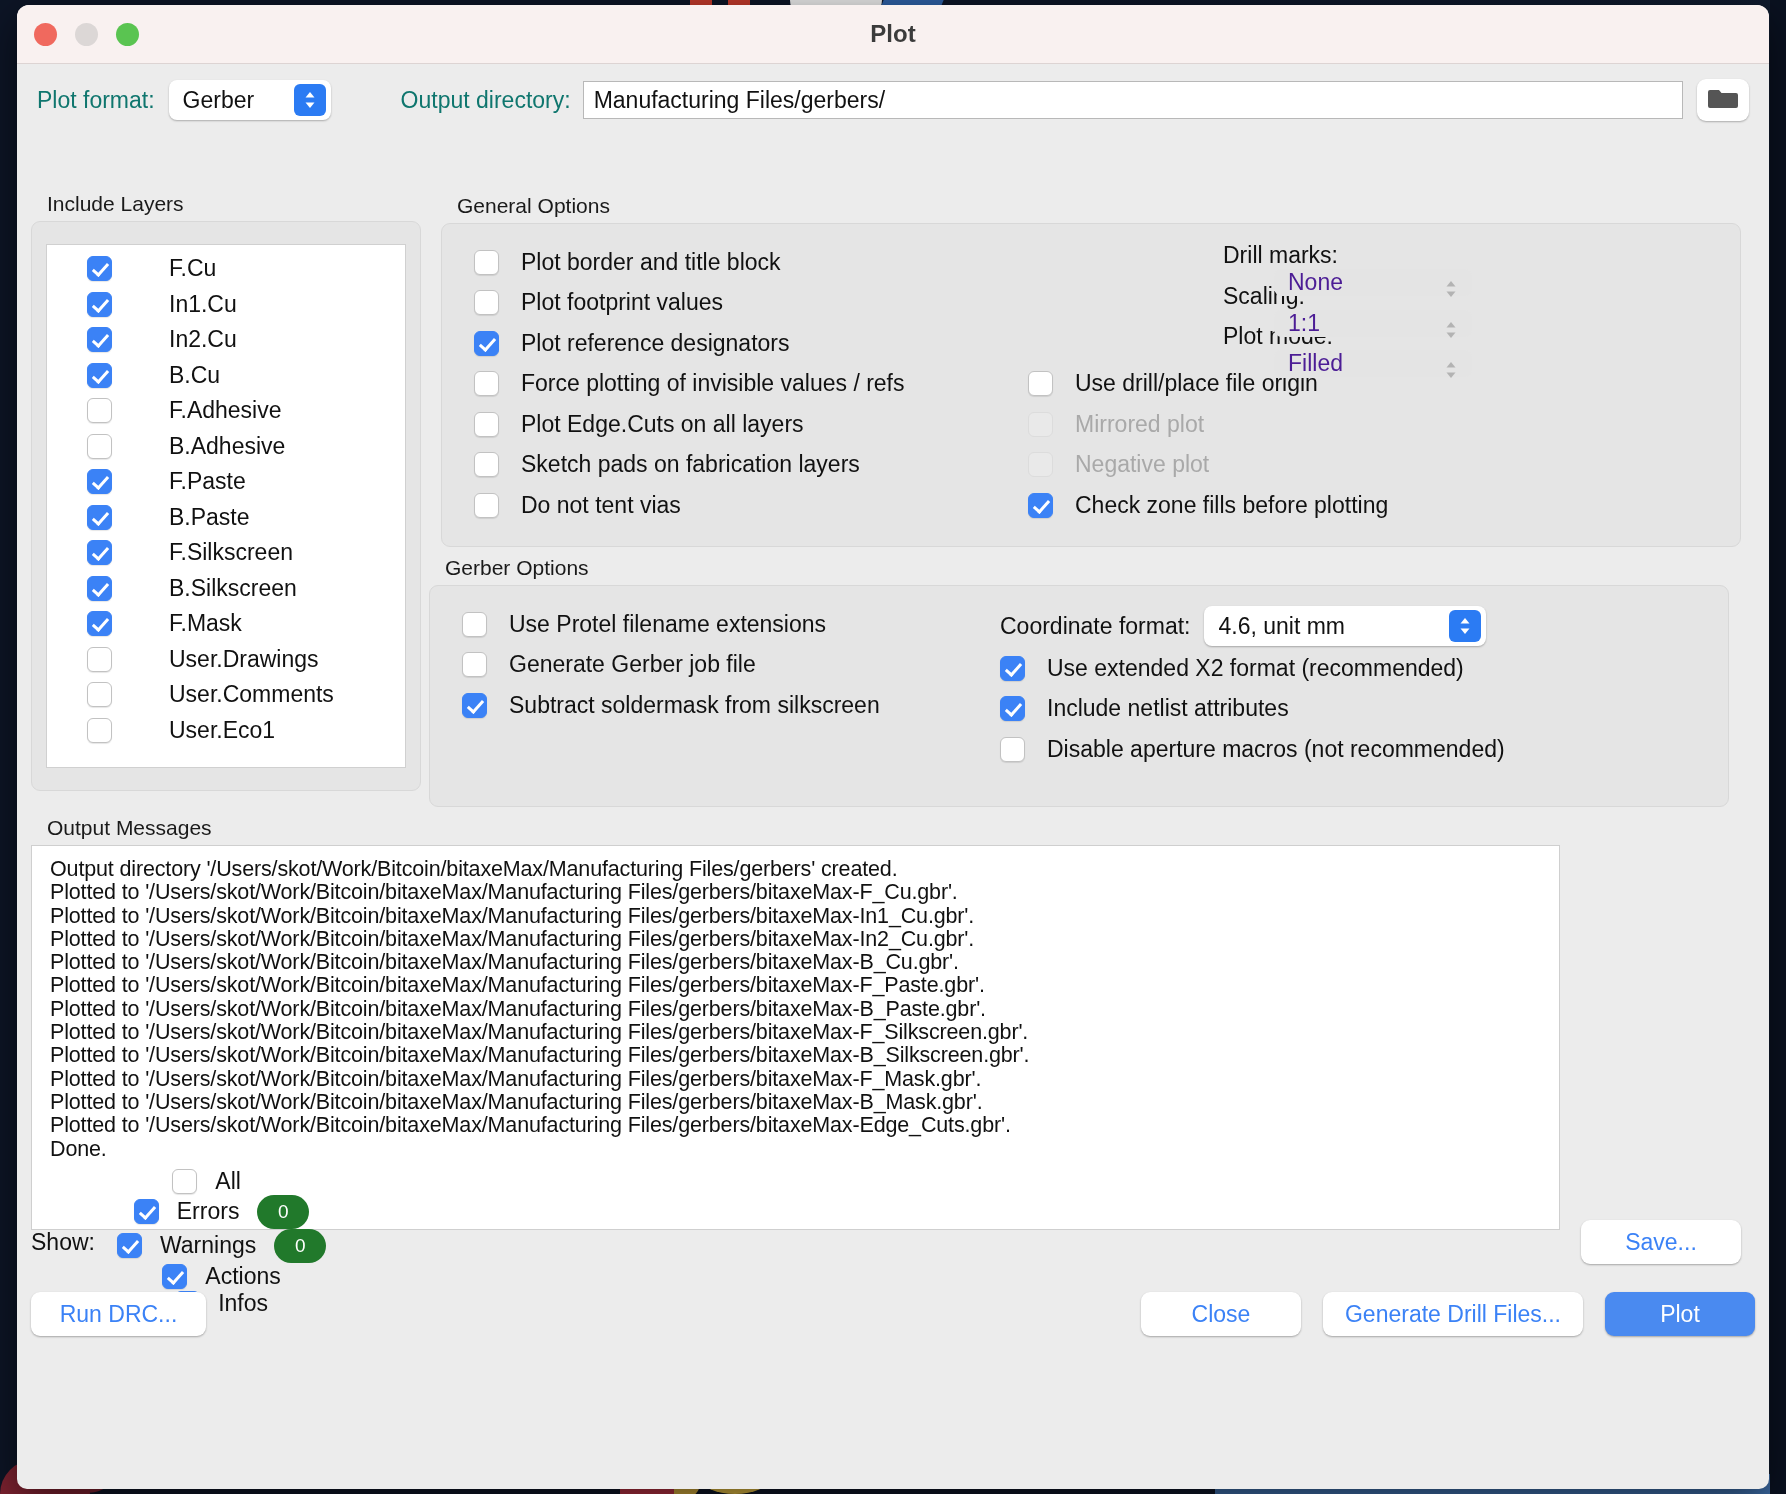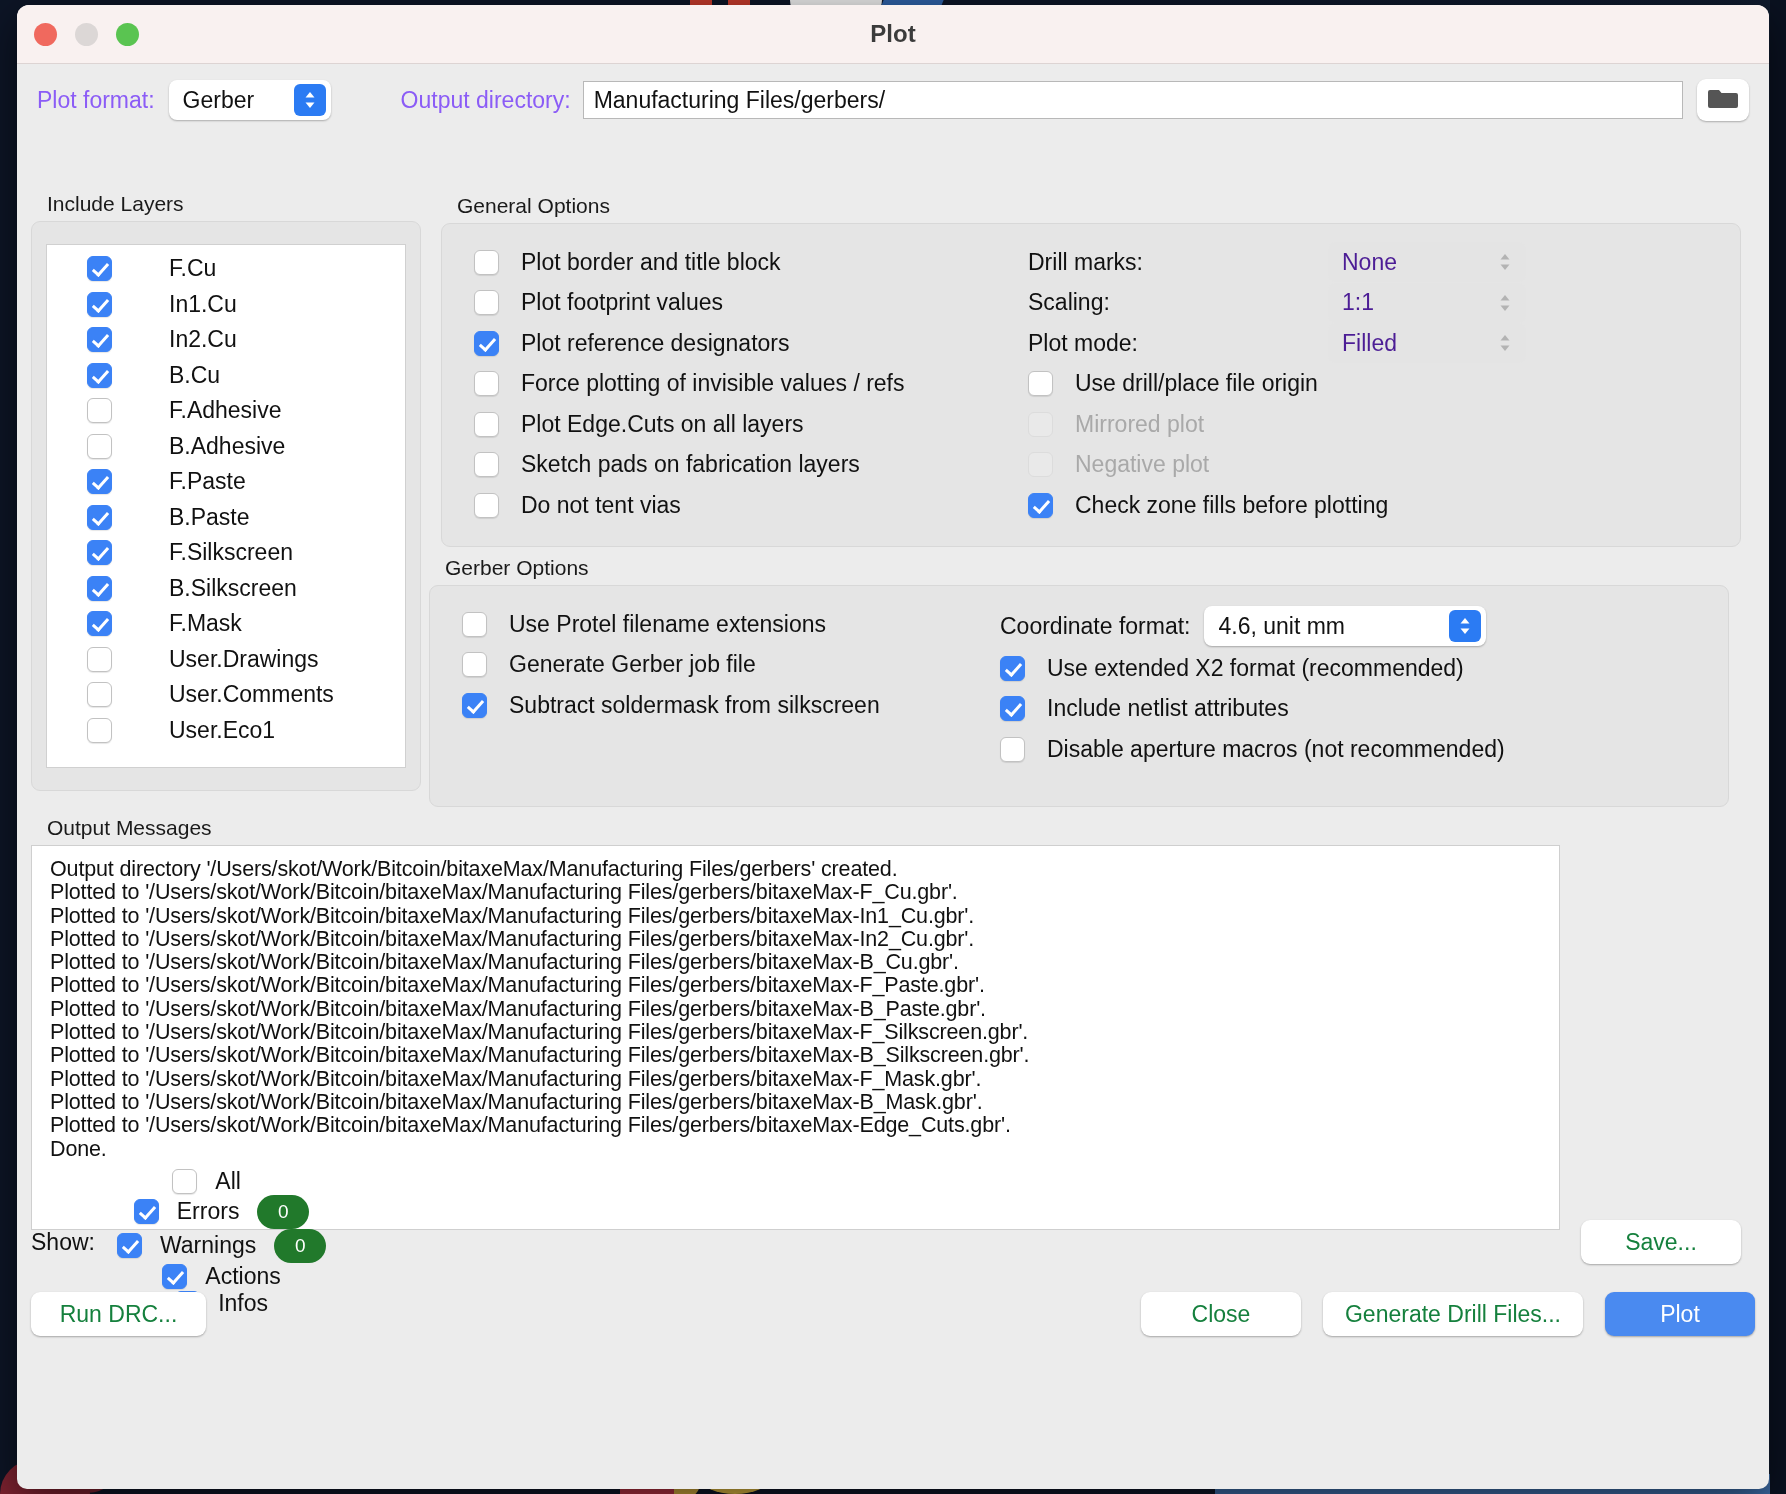--- a/index.html
+++ b/index.html
@@ -43,21 +43,21 @@
   .traffic { position: absolute; left: 17px; top: 18px; display: flex; gap: 18px; }
   .traffic span { width: 23px; height: 23px; border-radius: 50%; display: block; }
   .tl-close { background: #f0695e; }
   .tl-min   { background: #dcd7d6; }
   .tl-max   { background: #5ac451; }
 
   .body { padding: 0 20px; position: relative; height: calc(100% - 58px); }
 
   
   .toprow { display: flex; align-items: center; height: 72px; gap: 0; }
-  .lbl { font-size: 23px; color: #8b5cf6; white-space: nowrap; }
+  .lbl { font-size: 23px; color: #0f766e; white-space: nowrap; }
   .popup {
     margin-left: 14px;
     width: 162px; height: 40px;
     background: #fff; border-radius: 8px;
     box-shadow: 0 1px 2px rgba(0,0,0,.28);
     display: flex; align-items: center;
     padding-left: 14px; box-sizing: border-box;
     font-size: 23px; color: #111; position: relative;
   }
   .popup .stepper {
@@ -128,21 +128,21 @@
 
   .opt { display: flex; align-items: center; height: 40.5px; }
   .opt .t { margin-left: 22px; font-size: 23px; color: #111; }
   .opt.dim .t { color: #a9a9a9; }
 
   
   #general-group { left: 424px; top: 130px; width: 1300px; }
   #general-group .group-box { height: 300px; padding: 22px 0 0 0; position: relative; }
   .gen-left { position: absolute; left: 32px; top: 18px; }
   .gen-right { position: absolute; left: 586px; top: 18px; width: 690px; }
-  .field-row { display: flex; align-items: center; height: 40.5px; }
+  .field-row { display: flex; align-items: center; height: 40.5px; flex-direction: column; }
   .field-row .fl { font-size: 23px; color: #111; width: 300px; }
   .field-row .popup { margin-left: 0; width: 198px; }
 
   
   #gerber-group { left: 412px; top: 492px; width: 1300px; }
   #gerber-group .group-box { height: 200px; padding: 20px 0 0 0; position: relative; }
   .gb-left { position: absolute; left: 32px; top: 18px; }
   .gb-right { position: absolute; left: 570px; top: 18px; width: 720px; }
   .coord-row { display: flex; align-items: center; height: 44px; }
   .coord-row .cl { font-size: 23px; color: #111; }
@@ -171,21 +171,21 @@
   .show-item .t { margin-left: 18px; font-size: 23px; color: #111; }
   .badge {
     margin-left: 18px; min-width: 52px; height: 34px;
     border-radius: 17px; background: #21792b; color: #fff;
     display: flex; align-items: center; justify-content: center;
     font-size: 19px; padding: 0 10px; box-sizing: border-box;
   }
   .btn {
     background: #fff; border-radius: 9px;
     box-shadow: 0 1px 2px rgba(0,0,0,.30);
-    font-size: 23px; color: #15803d;
+    font-size: 23px; color: #3b82f6;
     display: flex; align-items: center; justify-content: center;
     height: 44px; padding: 0 22px; box-sizing: border-box;
   }
   .btn.primary { background: #4a8af0; color: #fff; }
   #save-btn { position: absolute; right: 0; width: 160px; }
 
   .bottomrow {
     position: absolute; left: 14px; right: 14px; top: 1228px;
     display: flex; align-items: center;
   }

